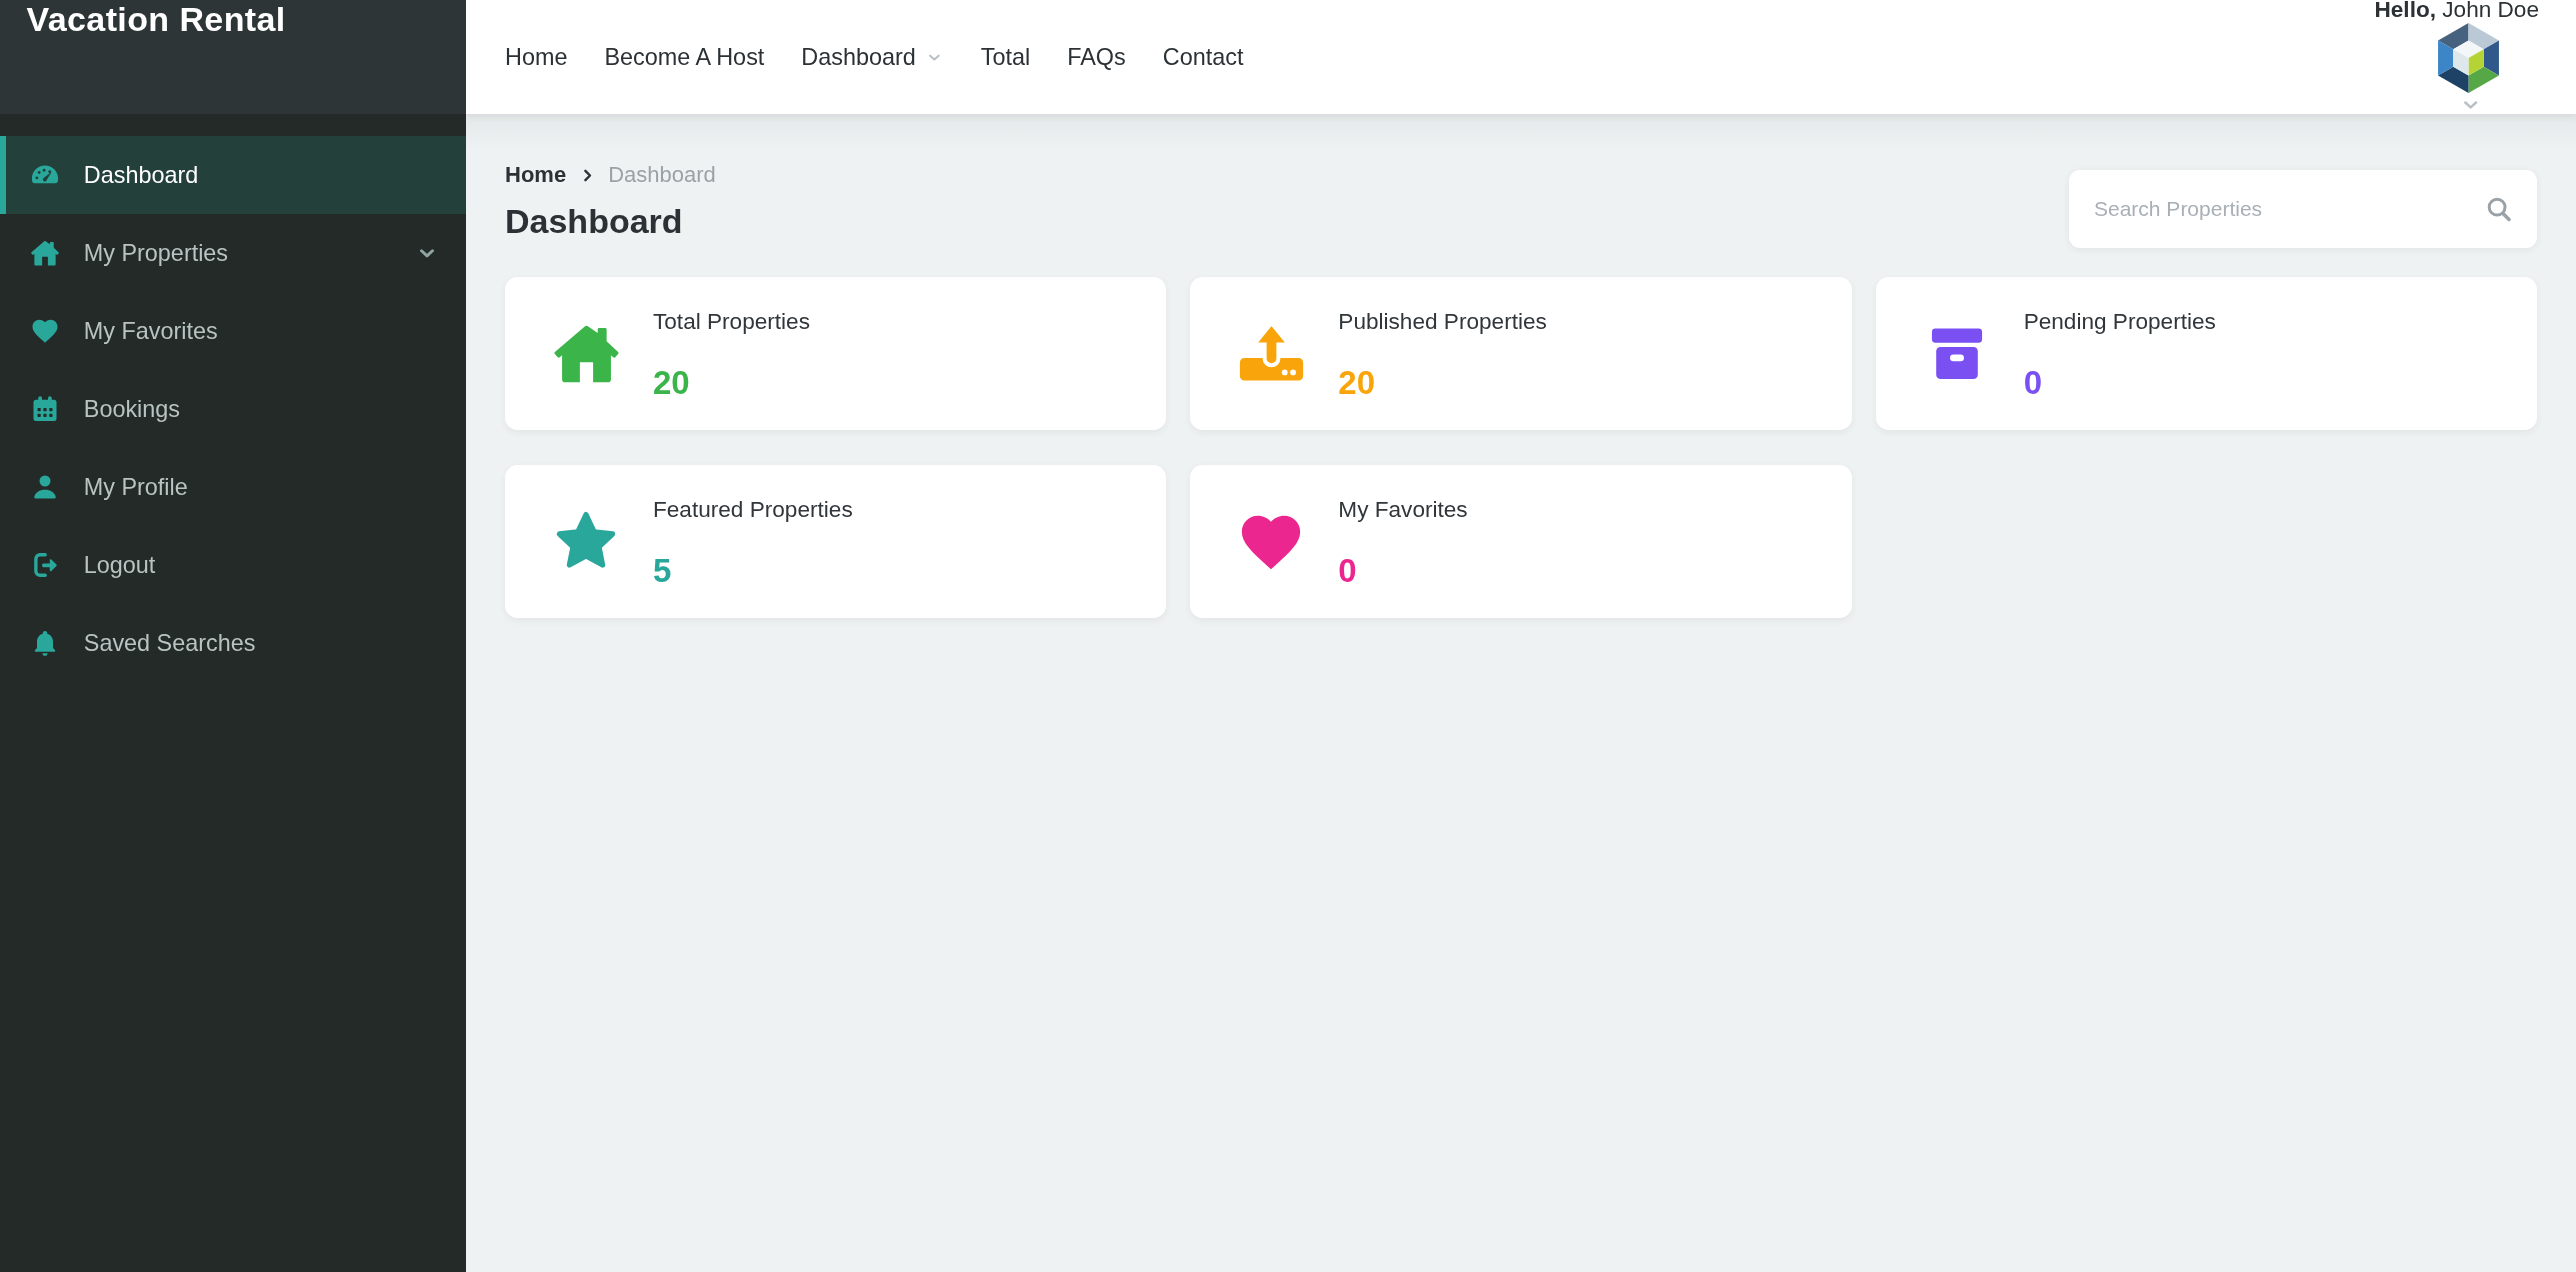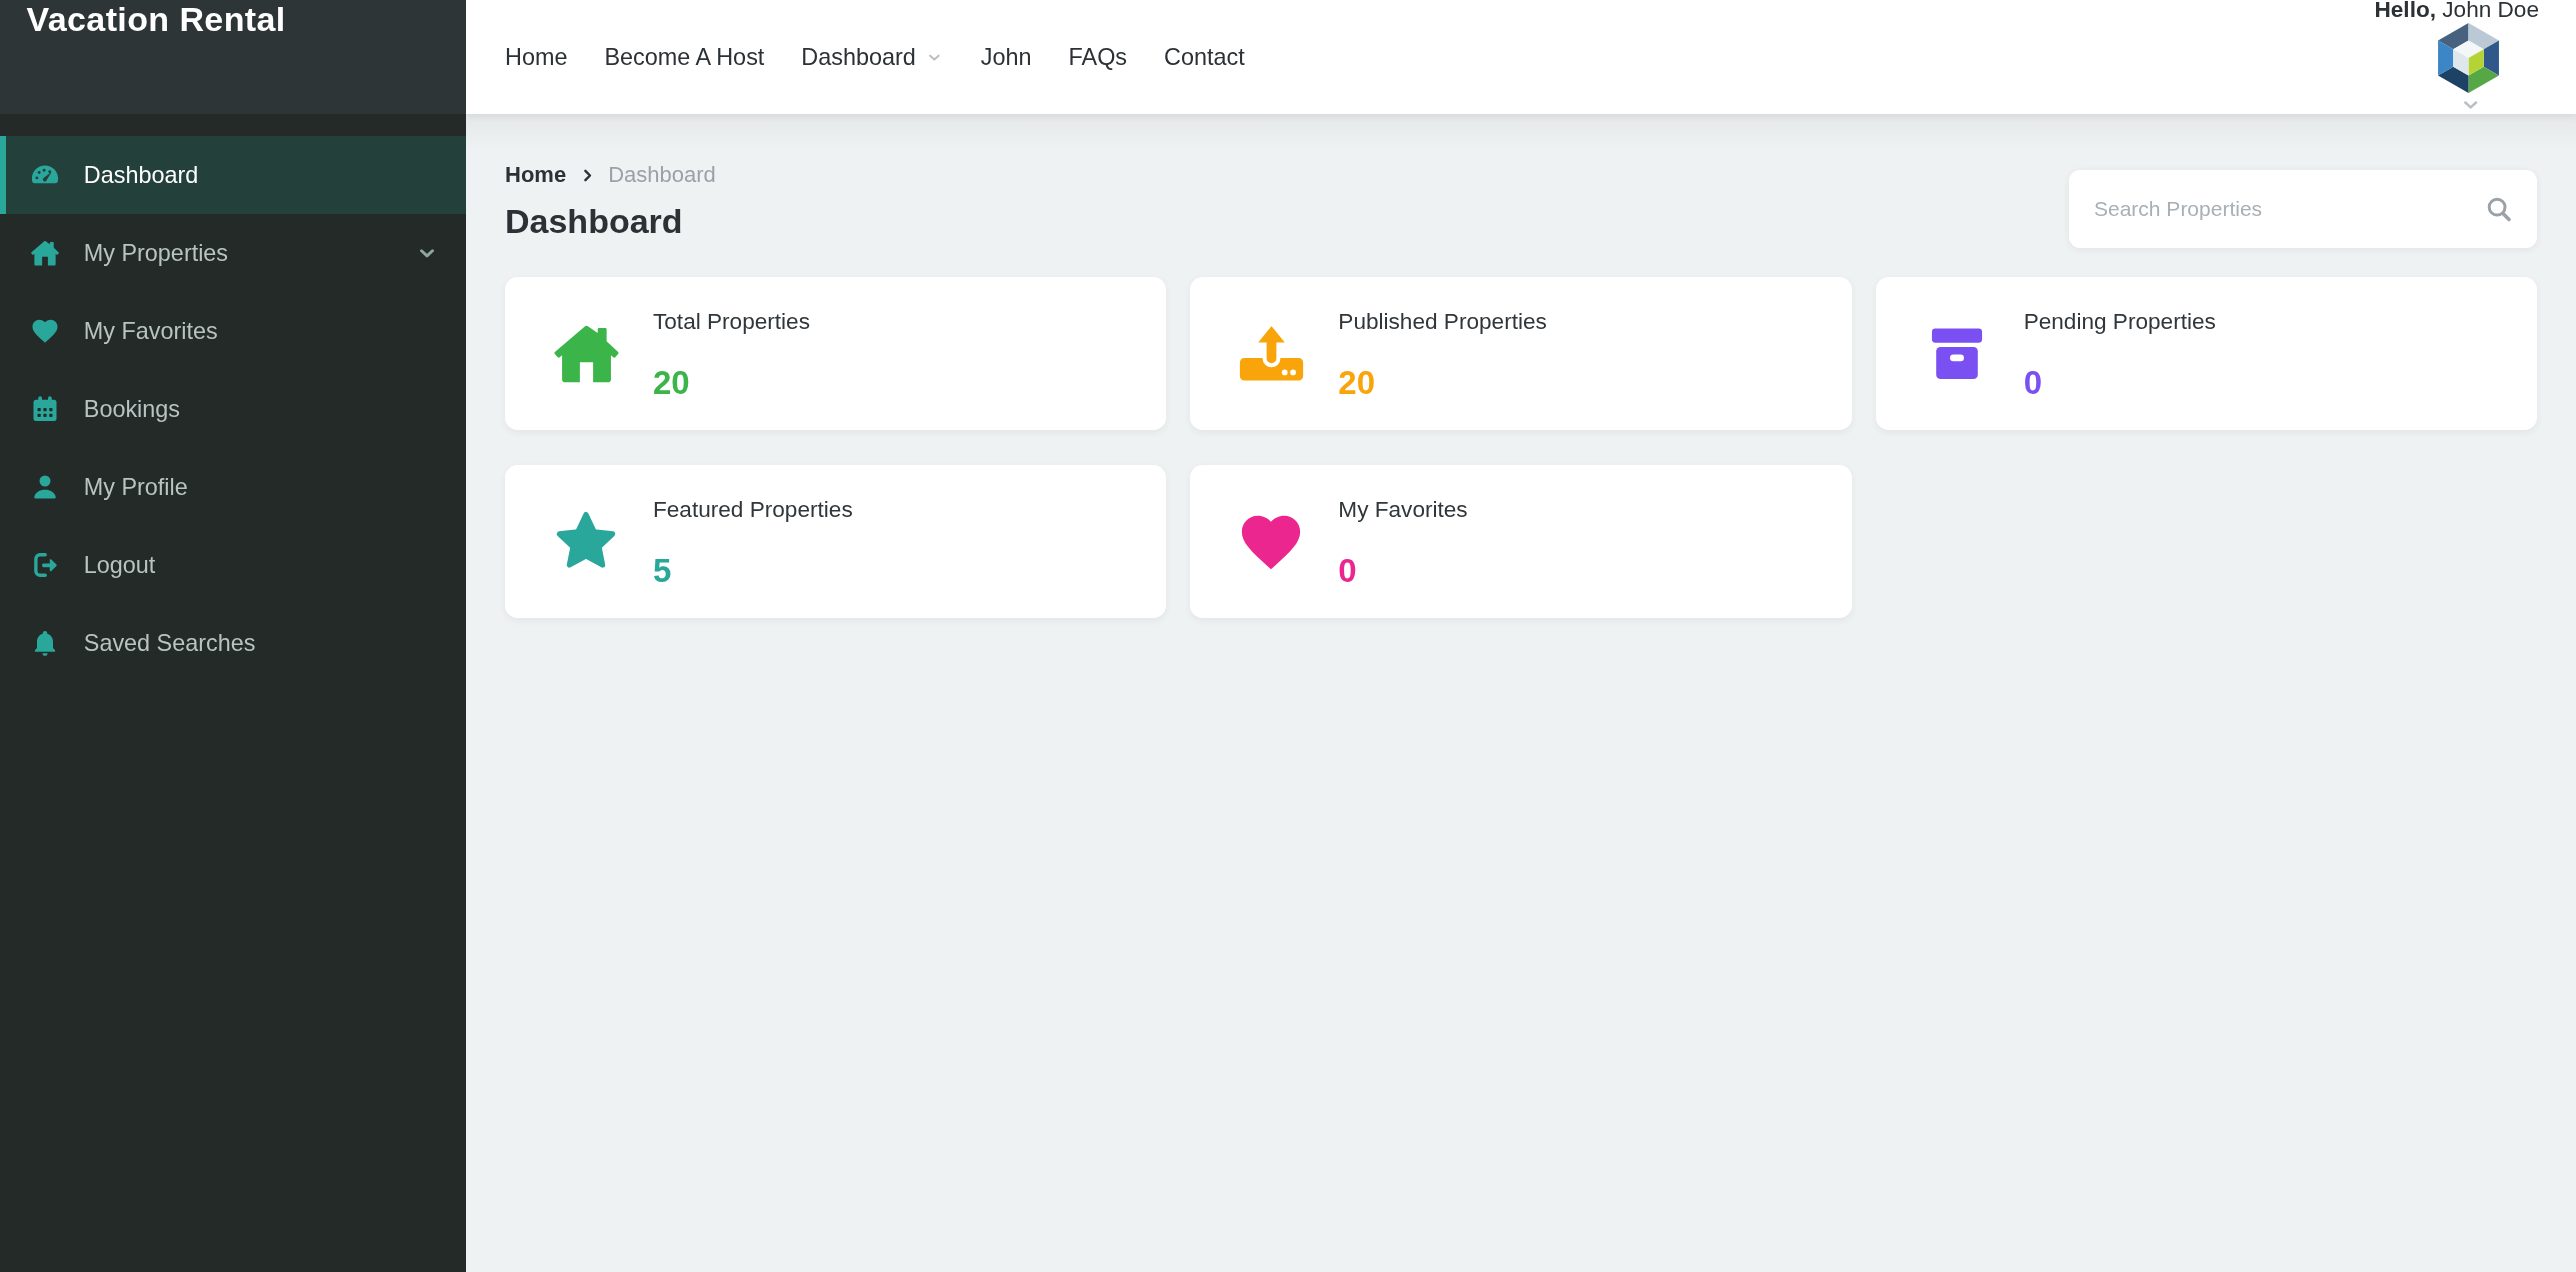--- a/index.html
+++ b/index.html
@@ -195,21 +195,21 @@
       </span>
     <span class="nav-item">
       <span>Dashboard</span>
       <span class="nav-chevron">
         <svg width="18.7" height="18.7" viewBox="0 0 24 24" fill="none">
             <path d="M6.5 9.8l5.5 5 5.5-5" stroke="currentColor" stroke-width="2.6" stroke-linecap="round" stroke-linejoin="round"></path>
           </svg>
       </span>
     </span>
     <span class="nav-item">
-        <span>John</span>
+        <span>Total</span>
       </span>
     <span class="nav-item">
         <span>FAQs</span>
       </span>
     <span class="nav-item">
         <span>Contact</span>
       </span>
   </nav>
 
   <div class="header-right">

